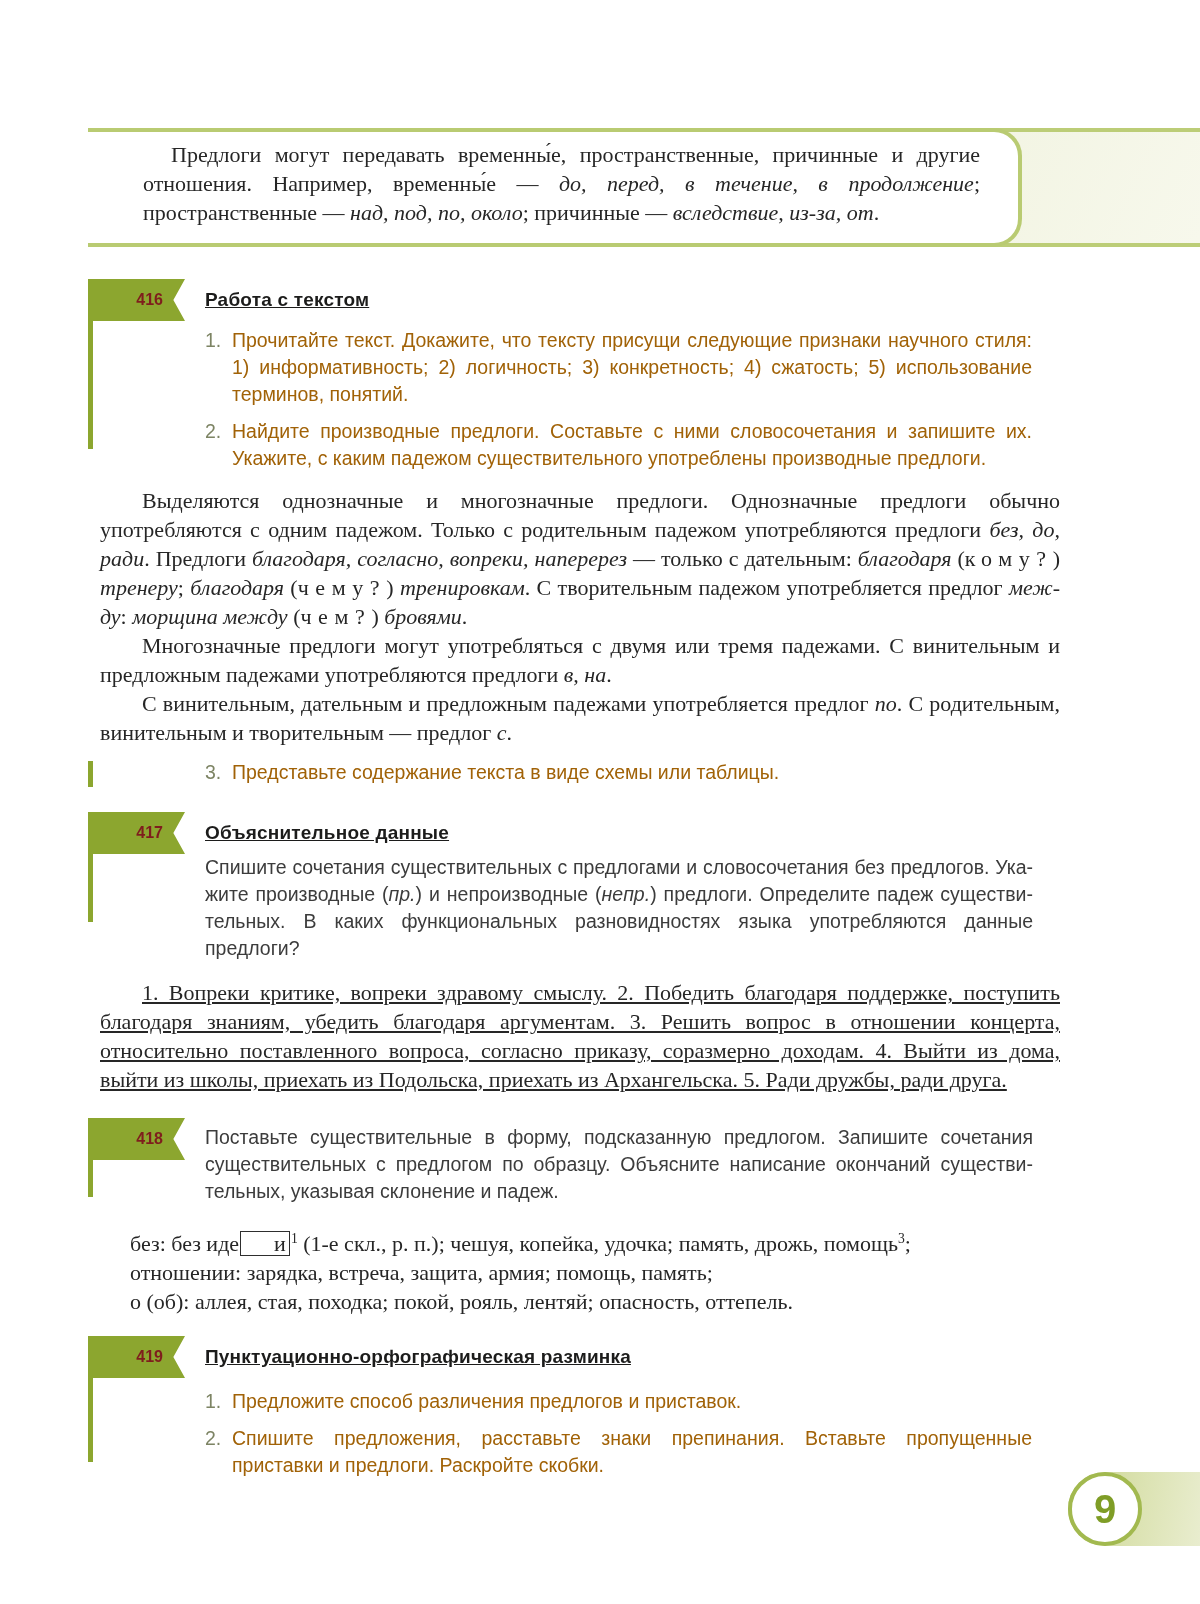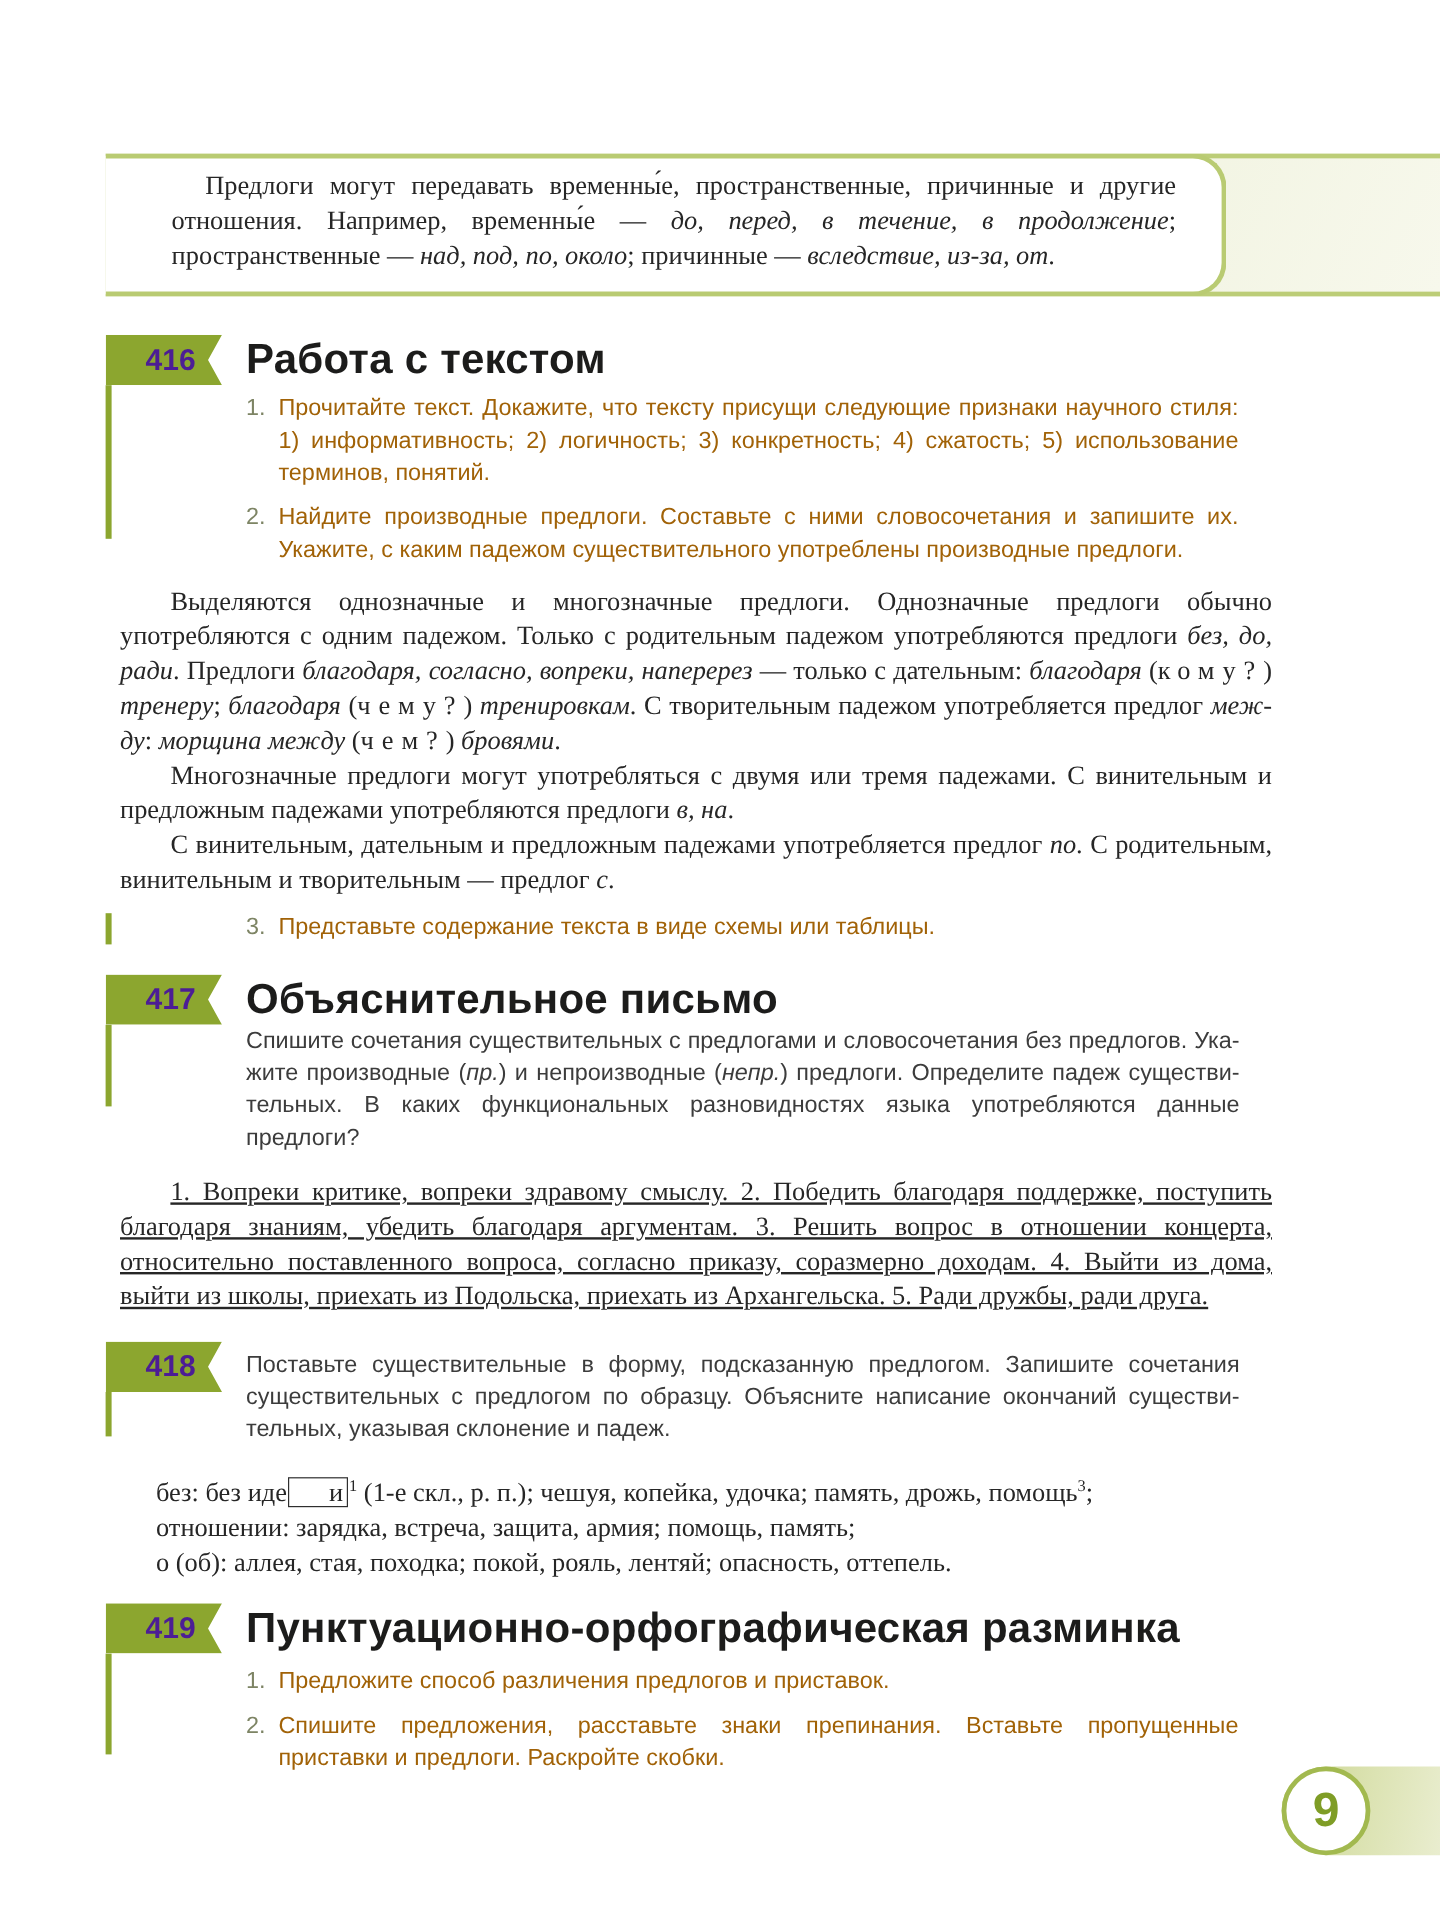--- a/index.html
+++ b/index.html
@@ -39,31 +39,31 @@
   .ex-flag{
     position:absolute;left:0;top:0;
     width:97px;height:42px;
     background:#8ca62f;
     -webkit-clip-path:polygon(0 0,100% 0,88% 50%,100% 100%,0 100%);
     clip-path:polygon(0 0,100% 0,88% 50%,100% 100%,0 100%);
   }
   .ex-flag .ex-num{
     display:block;
     font-family:"Liberation Sans",sans-serif;
-    font-weight:700;font-size:25px;line-height:42px;
-    color:#4c1d95;text-align:right;padding-right:22px;
+    font-weight:700;font-size:16px;line-height:42px;
+    color:#7f1d1d;text-align:right;padding-right:22px;
   }
   .ex-line{position:absolute;left:0;top:42px;width:5px;background:#8ca62f;}
   .line-416{height:128px}.line-417{height:68px}.line-418{height:37px}.line-419{height:84px}
   .ex-content{margin-left:117px;}
   .ex-title{
     margin:0;
     font-family:"Liberation Sans",sans-serif;
-    font-weight:700;font-size:35px;line-height:42px;
-    color:#1c1c1b;letter-spacing:.2px;
+    font-weight:700;font-size:19px;line-height:42px;
+    color:#1c1c1b;letter-spacing:.2px;text-decoration:underline;
   }
   .sans-par{
     margin:0;width:828px;
     font-family:"Liberation Sans",sans-serif;
     font-size:19.5px;line-height:27px;color:#3c3c3c;
     text-align:justify;
   }
   .items{margin-top:6px;}
   .item{display:flex;margin-bottom:10px;}
   .item .num{
@@ -167,21 +167,21 @@
       <div class="txt">Представьте содержание текста в виде схемы или таблицы.</div>
     </div>
   </div>
 
   <section class="exercise mt417">
     <div class="ex-flag">
       <span class="ex-num">417</span>
     </div>
     <div class="ex-line line-417"></div>
     <div class="ex-content">
-      <h2 class="ex-title">Объяснительное письмо</h2>
+      <h2 class="ex-title">Объяснительное данные</h2>
       <p class="sans-par"><span>Спишите сочетания существительных с предлогами и словосочетания без предлогов. Ука­жите производные (</span><span class="it">пр.</span><span>) и непроизводные (</span><span class="it">непр.</span><span>) предлоги. Определите падеж существи­тельных. В каких функциональных разновидностях языка употребляются данные предлоги?</span></p>
     </div>
   </section>
 
   <div class="serif-block" style="margin-top:16px;text-decoration:underline;">
     <p class="serif-par">1. Вопреки критике, вопреки здравому смыслу. 2. Победить благодаря под­держке, поступить благодаря знаниям, убедить благодаря аргументам. 3. Ре­шить вопрос в отношении концерта, относительно поставленного вопроса, со­гласно приказу, соразмерно доходам. 4. Выйти из дома, выйти из школы, при­ехать из Подольска, приехать из Архангельска. 5. Ради дружбы, ради друга.</p>
   </div>
 
   <section class="exercise mt418">
     <div class="ex-flag">

